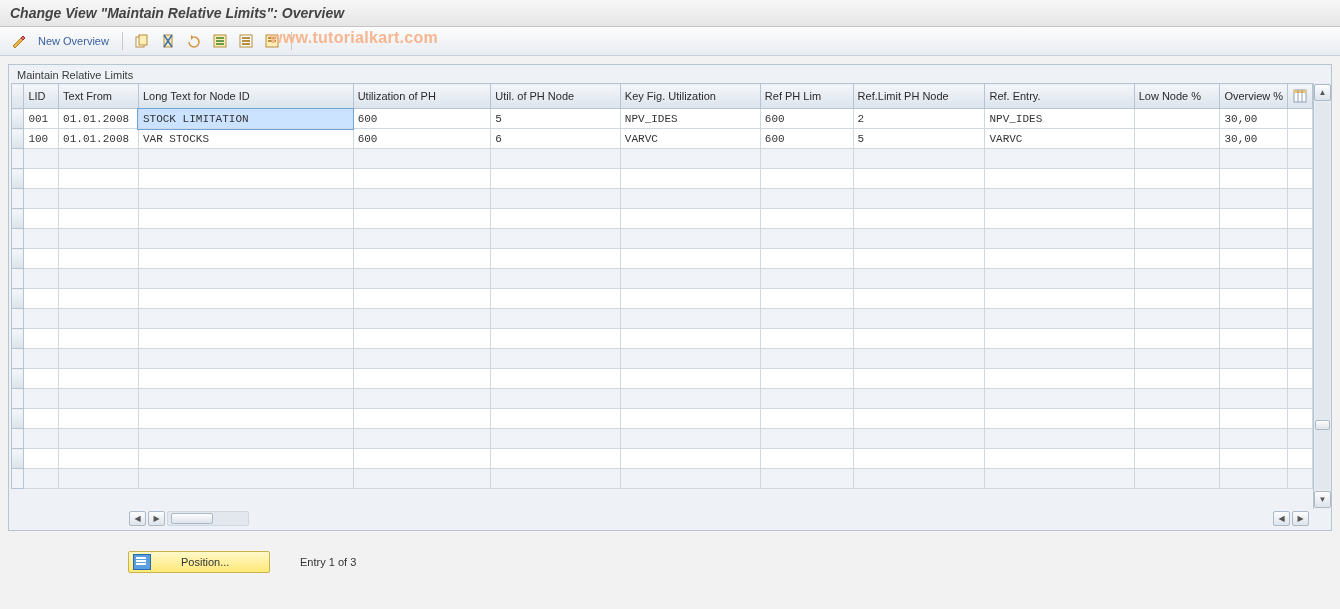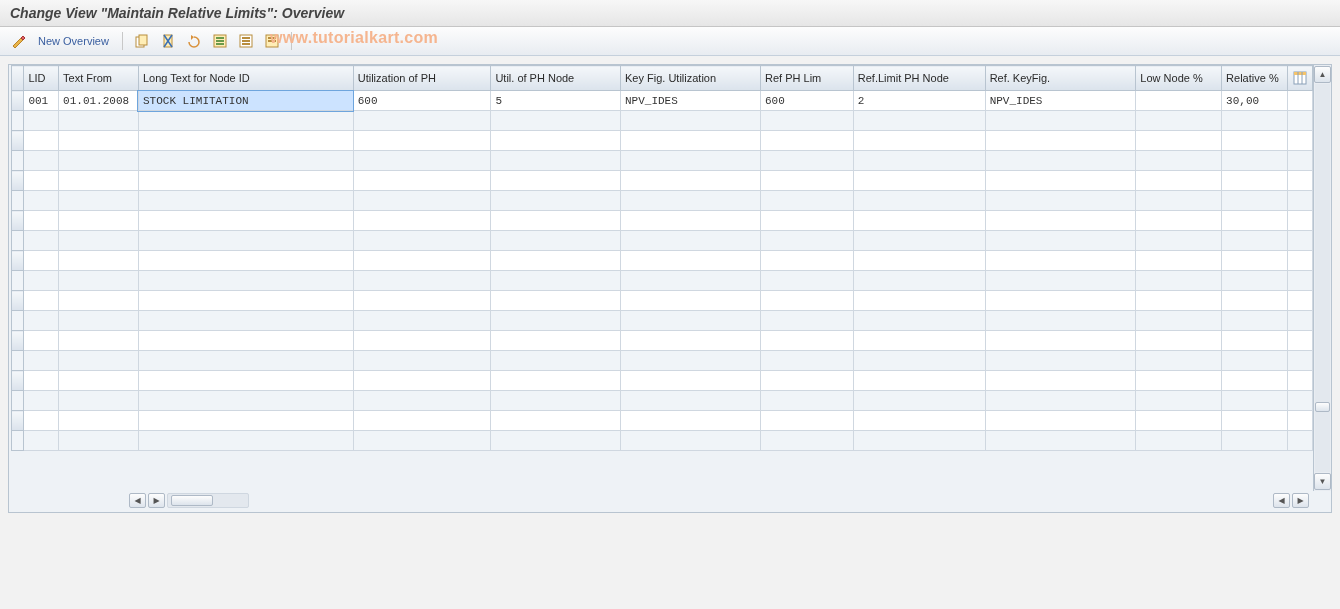--- a/index.html
+++ b/index.html
@@ -303,36 +303,37 @@
         <rect x="3" y="3" width="8" height="2" fill="#b88d3d"></rect>
         <rect x="3" y="6" width="8" height="2" fill="#b88d3d"></rect>
       </svg>
   </span>
   <span class="vsep"></span>
   <span class="watermark">www.tutorialkart.com</span>
 </div>
 
 <div class="content-wrap">
   <div class="panel">
+    <div class="panel-title">Maintain Relative Limits</div>
     <div class="grid-area">
       <table class="grid-table" id="grid">
           <thead>
             <tr>
               <th class="rowhead"></th>
               <th style="width: 27px;">LID</th>
               <th style="width: 72px;">Text From</th>
               <th style="width: 228px;">Long Text for Node ID</th>
               <th style="width: 140px;">Utilization of PH</th>
               <th style="width: 130px;">Util. of PH Node</th>
               <th style="width: 140px;">Key Fig. Utilization</th>
               <th style="width: 90px;">Ref PH Lim</th>
               <th style="width: 130px;">Ref.Limit PH Node</th>
-              <th style="width: 160px;">Ref. KeyFig.</th>
+              <th style="width: 160px;">Ref. Entry.</th>
               <th style="width: 80px;">Low Node %</th>
-              <th style="width: 58px;">Relative %</th>
+              <th style="width: 58px;">Overview %</th>
               <th class="config-th">
                 <div class="config-icon-cell">
                   <svg width="14" height="14">
                     <rect x="1" y="1" width="12" height="12" fill="#fff" stroke="#8aa0b8"></rect>
                     <rect x="1" y="1" width="12" height="3" fill="#f5c36a"></rect>
                     <line x1="5" y1="1" x2="5" y2="13" stroke="#8aa0b8"></line>
                     <line x1="9" y1="1" x2="9" y2="13" stroke="#8aa0b8"></line>
                   </svg>
                 </div>
               </th>
@@ -343,20 +344,35 @@
               <td class="rowhead"></td>
               <td style="width: 27px; margin-left: 16px;">001</td>
               <td style="width: 72px;">01.01.2008</td>
               <td class="sel-cell" style="width: 228px;">STOCK LIMITATION</td>
               <td style="width: 140px;">600</td>
               <td style="width: 130px;">5</td>
               <td style="width: 140px;">NPV_IDES</td>
               <td style="width: 90px;">600</td>
               <td style="width: 130px;">2</td>
               <td style="width: 160px;">NPV_IDES</td>
+              <td style="width: 80px;"></td>
+              <td style="width: 58px;">30,00</td>
+              <td style="width: 18px; background: rgb(255, 255, 255);"></td>
+            </tr>
+            <tr>
+              <td class="rowhead"></td>
+              <td style="width: 27px;">100</td>
+              <td style="width: 72px;">01.01.2008</td>
+              <td style="width: 228px;">VAR STOCKS</td>
+              <td style="width: 140px;">600</td>
+              <td style="width: 130px;">6</td>
+              <td style="width: 140px;">VARVC</td>
+              <td style="width: 90px;">600</td>
+              <td style="width: 130px;">5</td>
+              <td style="width: 160px;">VARVC</td>
               <td style="width: 80px;"></td>
               <td style="width: 58px;">30,00</td>
               <td style="width: 18px; background: rgb(255, 255, 255);"></td>
             </tr>
             <tr class="alt">
               <td class="rowhead"></td>
               <td style="width: 27px;"></td>
               <td style="width: 72px;"></td>
               <td style="width: 228px;"></td>
               <td style="width: 140px;"></td>
@@ -625,13 +641,20 @@
       <div class="track">
           <div class="thumb"></div>
         </div>
       <div class="spacer"></div>
       <div class="arrow">◀</div>
       <div class="arrow">▶</div>
       <div style="width:20px"></div>
     </div>
   </div>
 
+  <div class="bottom-bar">
+    <div class="pos-btn">
+      <span class="pos-ico"></span>
+      <span>Position...</span>
+    </div>
+    <span class="entry-count">Entry 1 of 3</span>
+  </div>
 </div>
 
 </body></html>

